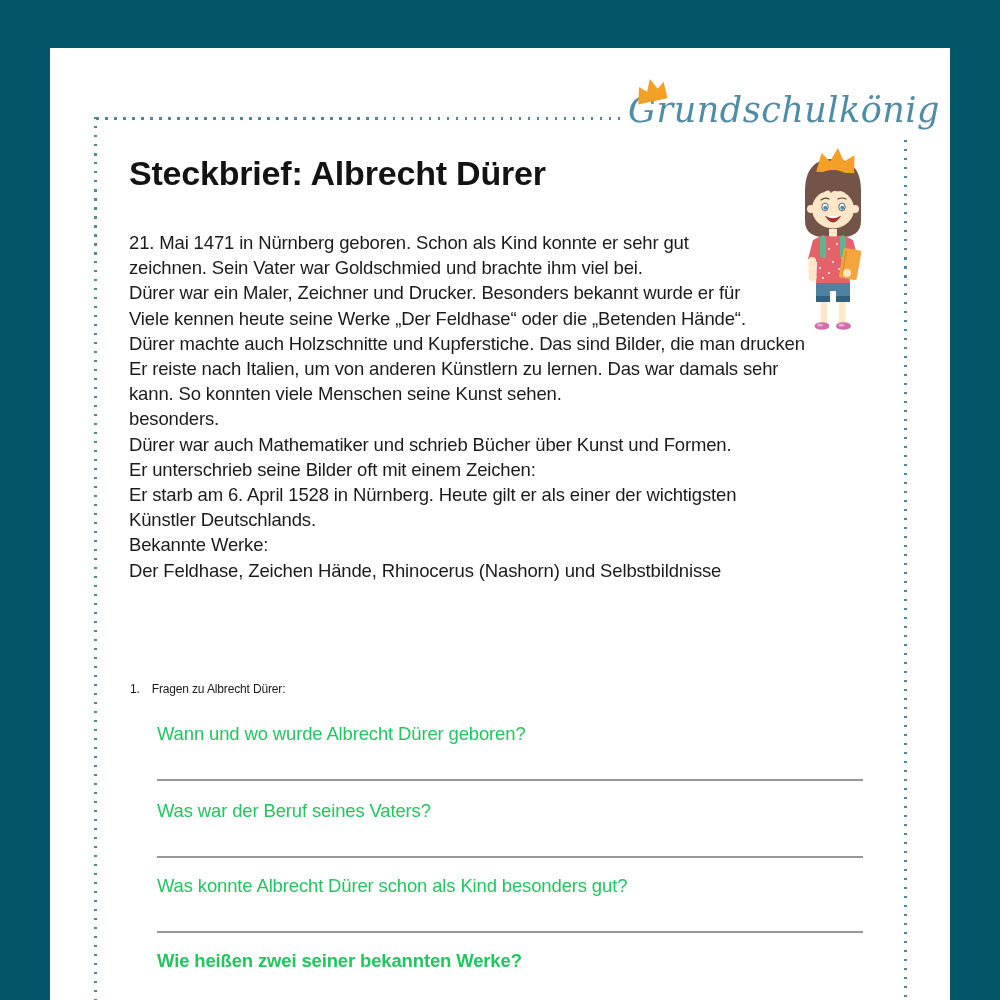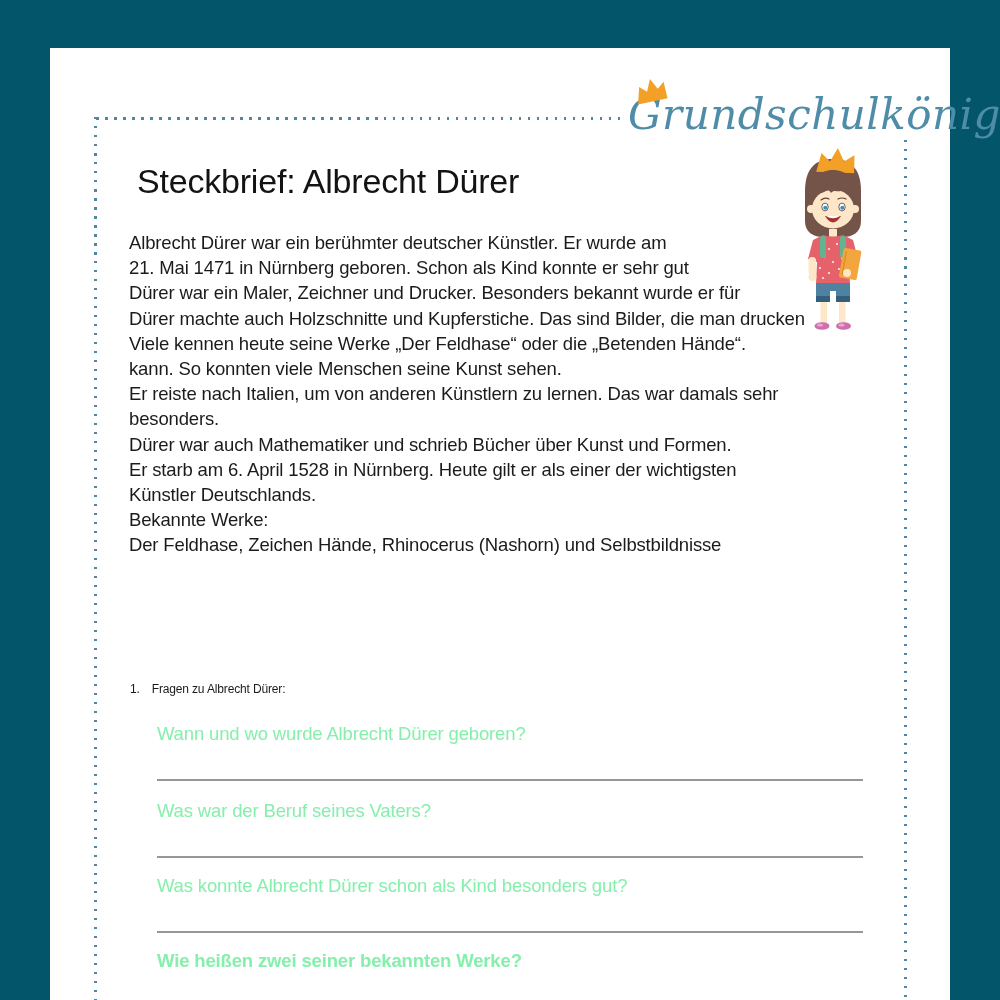--- a/index.html
+++ b/index.html
@@ -24,43 +24,43 @@
   }
   .dot-right {
     left:904px; top:140px; width:3px; height:860px;
     background:repeating-linear-gradient(180deg,#4d87a2 0 2.5px,transparent 2.5px 9px);
   }
   
   .logo { position:absolute; left:628px; top:90px; white-space:nowrap; }
   .logo-crown { position:absolute; left:4px; top:-14px; }
   .logo-text {
     font-family:"DejaVu Serif", serif; font-style:italic;
-    font-size:42px; color:#4e8ca8; letter-spacing:0.5px;margin-top:18px;
+    font-size:35px; color:#4e8ca8; letter-spacing:0.5px;margin-top:18px;
   }
   
   .title {
-    position:absolute; left:129px; top:154px; margin:8px;
-    font-size:34px; font-weight:400; letter-spacing:-0.2px; color:#131313;
+    position:absolute; left:129px; top:154px; margin:0;
+    font-size:34px; font-weight:700; letter-spacing:-0.2px; color:#131313;
   }
   
   .girl { position:absolute; left:779px; top:145px; }
   
   .bodytext {
     position:absolute; left:129px; top:230px; width:750px;
     font-size:18.5px; line-height:25.2px; letter-spacing:-0.15px; color:#1b1b1b;
   }
   
   .qhead {
     position:absolute; left:130px; top:682px;
     font-size:12px; color:#1b1b1b; letter-spacing:-0.15px;
   }
   .qnum { margin-right:12px; }
   .question {
     position:absolute; left:157px;
-    font-size:18.5px; color:#86efac; letter-spacing:-0.15px; white-space:nowrap;
+    font-size:18.5px; color:#22c55e; letter-spacing:-0.15px; white-space:nowrap;
   }
   .q0 { top:723px; } .q1 { top:800px; } .q2 { top:875px; } .q3 { top:950px;font-weight:bold; }
   .answer-line {
     position:absolute; left:157px; width:706px; height:2px; background:#979797;
   }
   .l0 { top:779px; } .l1 { top:856px; } .l2 { top:931px; }
 </style>
 </head>
 <body>
 
@@ -140,29 +140,30 @@
   <rect x="41.5" y="157" width="6.5" height="21" fill="#fde7c8"></rect>
   <rect x="60" y="157" width="6.5" height="21" fill="#fde7c8"></rect>
 
   <ellipse cx="43" cy="181" rx="7.5" ry="3.8" fill="#cf6fae"></ellipse>
   <ellipse cx="64.5" cy="181" rx="7.5" ry="3.8" fill="#cf6fae"></ellipse>
   <ellipse cx="41" cy="180" rx="3" ry="1.6" fill="#e9a8d2"></ellipse>
   <ellipse cx="62.5" cy="180" rx="3" ry="1.6" fill="#e9a8d2"></ellipse>
 </svg>
 
 <div class="bodytext">
-  <div>Albrecht Dürer war ein berühmter deutscher Künstler. Er wurde am</div>
   <div>21. Mai 1471 in Nürnberg geboren. Schon als Kind konnte er sehr gut</div>
+  <div>zeichnen. Sein Vater war Goldschmied und brachte ihm viel bei.</div>
   <div>Dürer war ein Maler, Zeichner und Drucker. Besonders bekannt wurde er für</div>
+  <div>Viele kennen heute seine Werke „Der Feldhase“ oder die „Betenden Hände“.</div>
   <div>Dürer machte auch Holzschnitte und Kupferstiche. Das sind Bilder, die man drucken</div>
-  <div>Viele kennen heute seine Werke „Der Feldhase“ oder die „Betenden Hände“.</div>
+  <div>Er reiste nach Italien, um von anderen Künstlern zu lernen. Das war damals sehr</div>
   <div>kann. So konnten viele Menschen seine Kunst sehen.</div>
-  <div>Er reiste nach Italien, um von anderen Künstlern zu lernen. Das war damals sehr</div>
   <div>besonders.</div>
   <div>Dürer war auch Mathematiker und schrieb Bücher über Kunst und Formen.</div>
+  <div>Er unterschrieb seine Bilder oft mit einem Zeichen:</div>
   <div>Er starb am 6. April 1528 in Nürnberg. Heute gilt er als einer der wichtigsten</div>
   <div>Künstler Deutschlands.</div>
   <div>Bekannte Werke:</div>
   <div>Der Feldhase, Zeichen Hände, Rhinocerus (Nashorn) und Selbstbildnisse</div>
 </div>
 
 <div class="qhead">
   <span class="qnum">1.</span><span>Fragen zu Albrecht Dürer:</span>
 </div>
 

